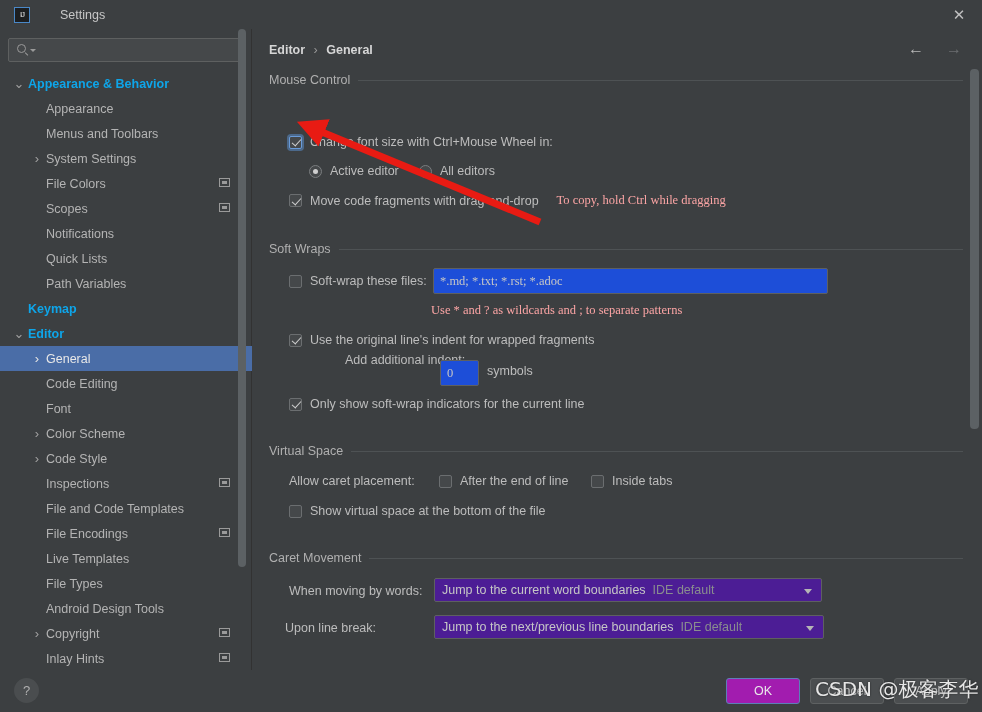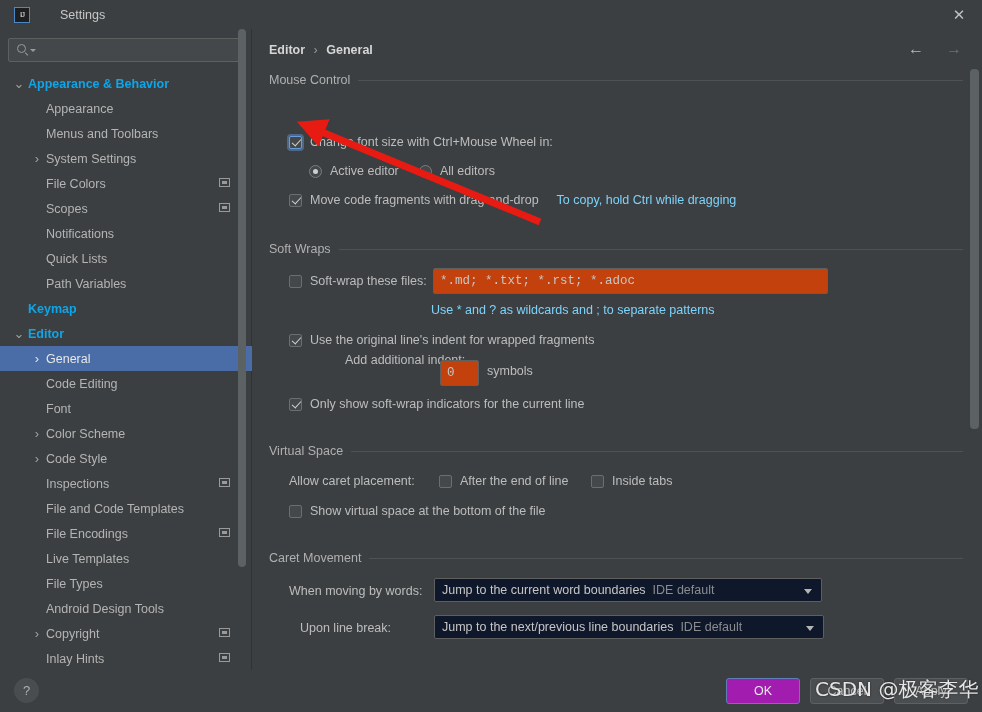--- a/index.html
+++ b/index.html
@@ -167,32 +167,32 @@
   .rb {
     width: 13px; height: 13px; border: 1px solid #7a7d7f;
     background: #45484a; border-radius: 50%; position: relative;
     flex: 0 0 auto; margin-right: 8px;
   }
   .rb.checked::after {
     content: ""; position: absolute; left: 3px; top: 3px;
     width: 5px; height: 5px; border-radius: 50%; background: #cfcfcf;
   }
 
-  .hint { color: #7dd3fc; }
+  .hint { color: #fca5a5; font-family: Liberation Serif, serif; }
   .label-static { color: #bdbdbd; }
 
   .txtfield {
-    background: #c2410c; border: 1px solid #5e6060; border-radius: 2px;
+    background: #1d4ed8; border: 1px solid #5e6060; border-radius: 2px;
     color: #c6c6c6; font-size: 12.5px;
-    font-family: Liberation Mono, monospace;
+    font-family: Liberation Serif, serif;
     padding: 12px 6px; outline: none;
   }
 
   .combo {
-    background: #0f172a; border: 1px solid #5e6060; border-radius: 2px;
+    background: #4c1d95; border: 1px solid #5e6060; border-radius: 2px;
     height: 24px; display: flex; align-items: center;
     font-size: 12.5px; color: #c6c6c6; position: relative;
     padding-left: 7px;
   }
   .combo .cdefault { color: #8a8d8f; margin-left: 7px; }
   .combo .carrow {
     position: absolute; right: 9px; top: 10px;
     width: 0; height: 0;
     border-left: 4.5px solid transparent; border-right: 4.5px solid transparent;
     border-top: 5px solid #b5b5b5;
@@ -479,21 +479,21 @@
 
       <div class="row" style="left:36px; top:515px;">
         <span class="label-static">When moving by words:</span>
       </div>
       <div class="combo" style="position:absolute; left:181px; top:509px; width:388px;">
         <span>Jump to the current word boundaries</span>
         <span class="cdefault">IDE default</span>
         <span class="carrow"></span>
       </div>
 
-      <div class="row" style="left:47px; top:552px;">
+      <div class="row" style="left:32px; top:552px;">
         <span class="label-static">Upon line break:</span>
       </div>
       <div class="combo" style="position:absolute; left:181px; top:546px; width:390px;">
         <span>Jump to the next/previous line boundaries</span>
         <span class="cdefault">IDE default</span>
         <span class="carrow"></span>
       </div>
 
     </div>
 

